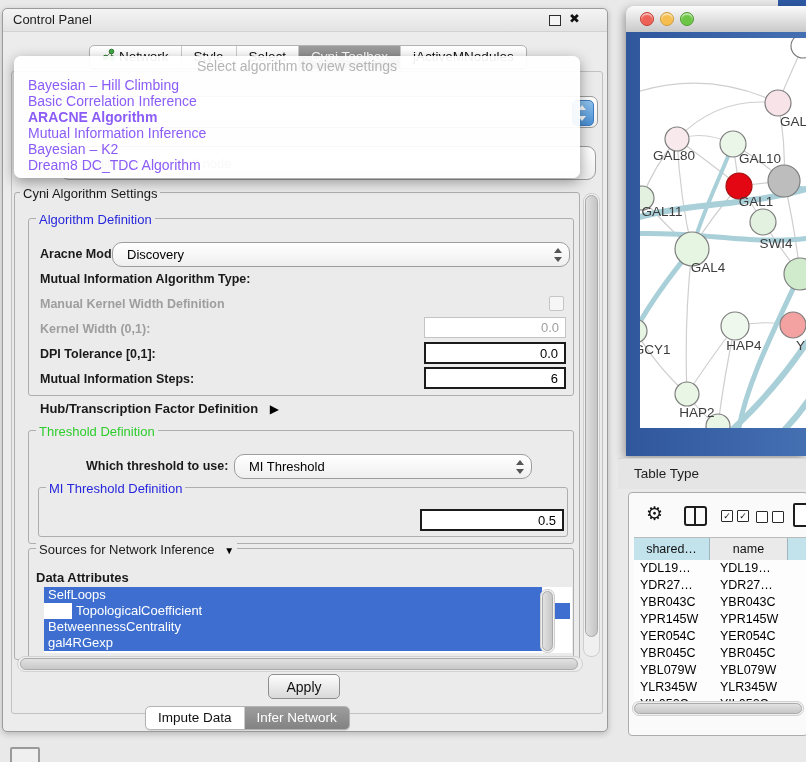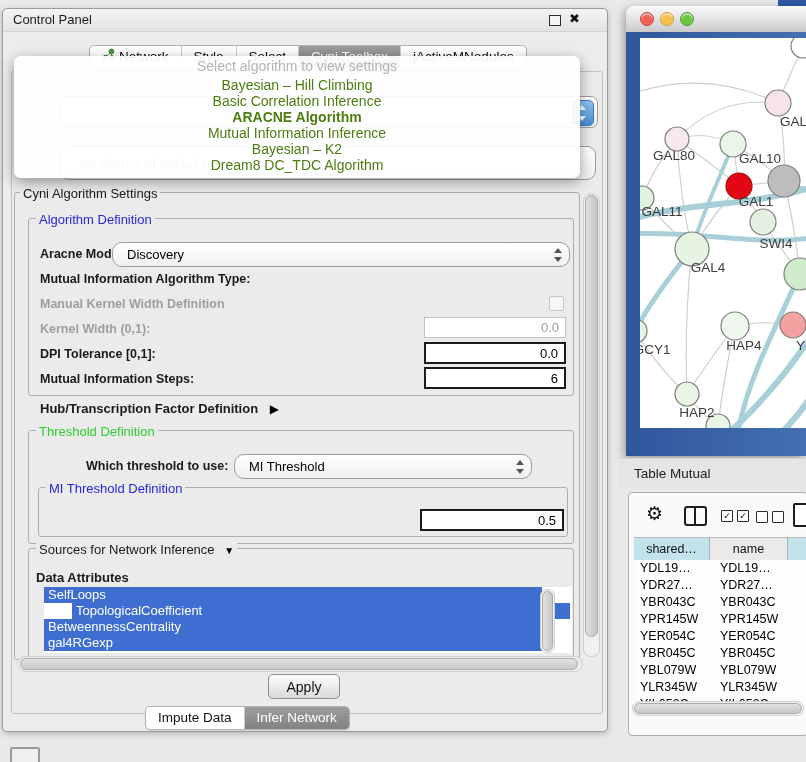--- a/index.html
+++ b/index.html
@@ -46,21 +46,21 @@
        border-right:4px solid transparent;border-bottom:5px solid #fff;}
   .blue-step:after{content:"";position:absolute;left:5px;bottom:4px;border-left:4px solid transparent;
        border-right:4px solid transparent;border-top:5px solid #fff;}
   .hidden-combo-bottom{left:60px;top:146px;width:534px;height:32px;border-radius:9px;z-index:1;}
   .hidden-combo-bottom .ctext{color:#9a9a9a;left:18px;}
 
   
   .popup{left:14px;top:56px;width:566px;height:122px;background:rgba(255,255,255,.93);
          border-radius:7px;box-shadow:0 4px 14px rgba(0,0,0,.38);z-index:10;}
   .popup-placeholder{height:19px;text-align:center;color:#b4b4b4;font-size:14px;padding-top:2px;}
-  .popup-item{font-size:14px;line-height:16px;padding-left:0;color:#4d7c0f;white-space:nowrap;text-align:center;}
+  .popup-item{font-size:14px;line-height:16px;padding-left:14px;color:#8b5cf6;white-space:nowrap;}
   .popup-item.bold{font-weight:bold;}
 
   
   .group{border:1px solid #aeaeae;border-radius:3px;z-index:2;}
   .group-label{font-size:13px;background:#ebebeb;padding:0 3px;z-index:3;white-space:nowrap;}
   .t-black{color:#1a1a1a;}
   .t-blue{color:#2626dd;}
   .t-green{color:#2ecd2e;}
 
   .fld{font-size:12.5px;font-weight:bold;color:#1a1a1a;white-space:nowrap;z-index:3;}
@@ -345,21 +345,21 @@
             <text x="12" y="316" text-anchor="middle" font-size="13.5" fill="#3c3c3c">GCY1</text>
             <text x="104" y="312" text-anchor="middle" font-size="13.5" fill="#3c3c3c">HAP4</text>
             <text x="156" y="312" text-anchor="start" font-size="13.5" fill="#3c3c3c">Y</text>
             <text x="57" y="379" text-anchor="middle" font-size="13.5" fill="#3c3c3c">HAP2</text>
           </svg>
       </div>
     </div>
   </div>
 
   <div class="abs tp-titlebar">
-    <div class="abs tp-title">Table Mutual</div>
+    <div class="abs tp-title">Table Type</div>
   </div>
 
   <div class="abs tp-panel">
     <div class="tp-toolbar">
       <div class="icon-gear">⚙</div>
       <div class="icon-columns"></div>
       <div class="ckpair" style="left:92px;top:17px;">
         <div class="ck">✓</div>
         <div class="ck">✓</div>
       </div>

